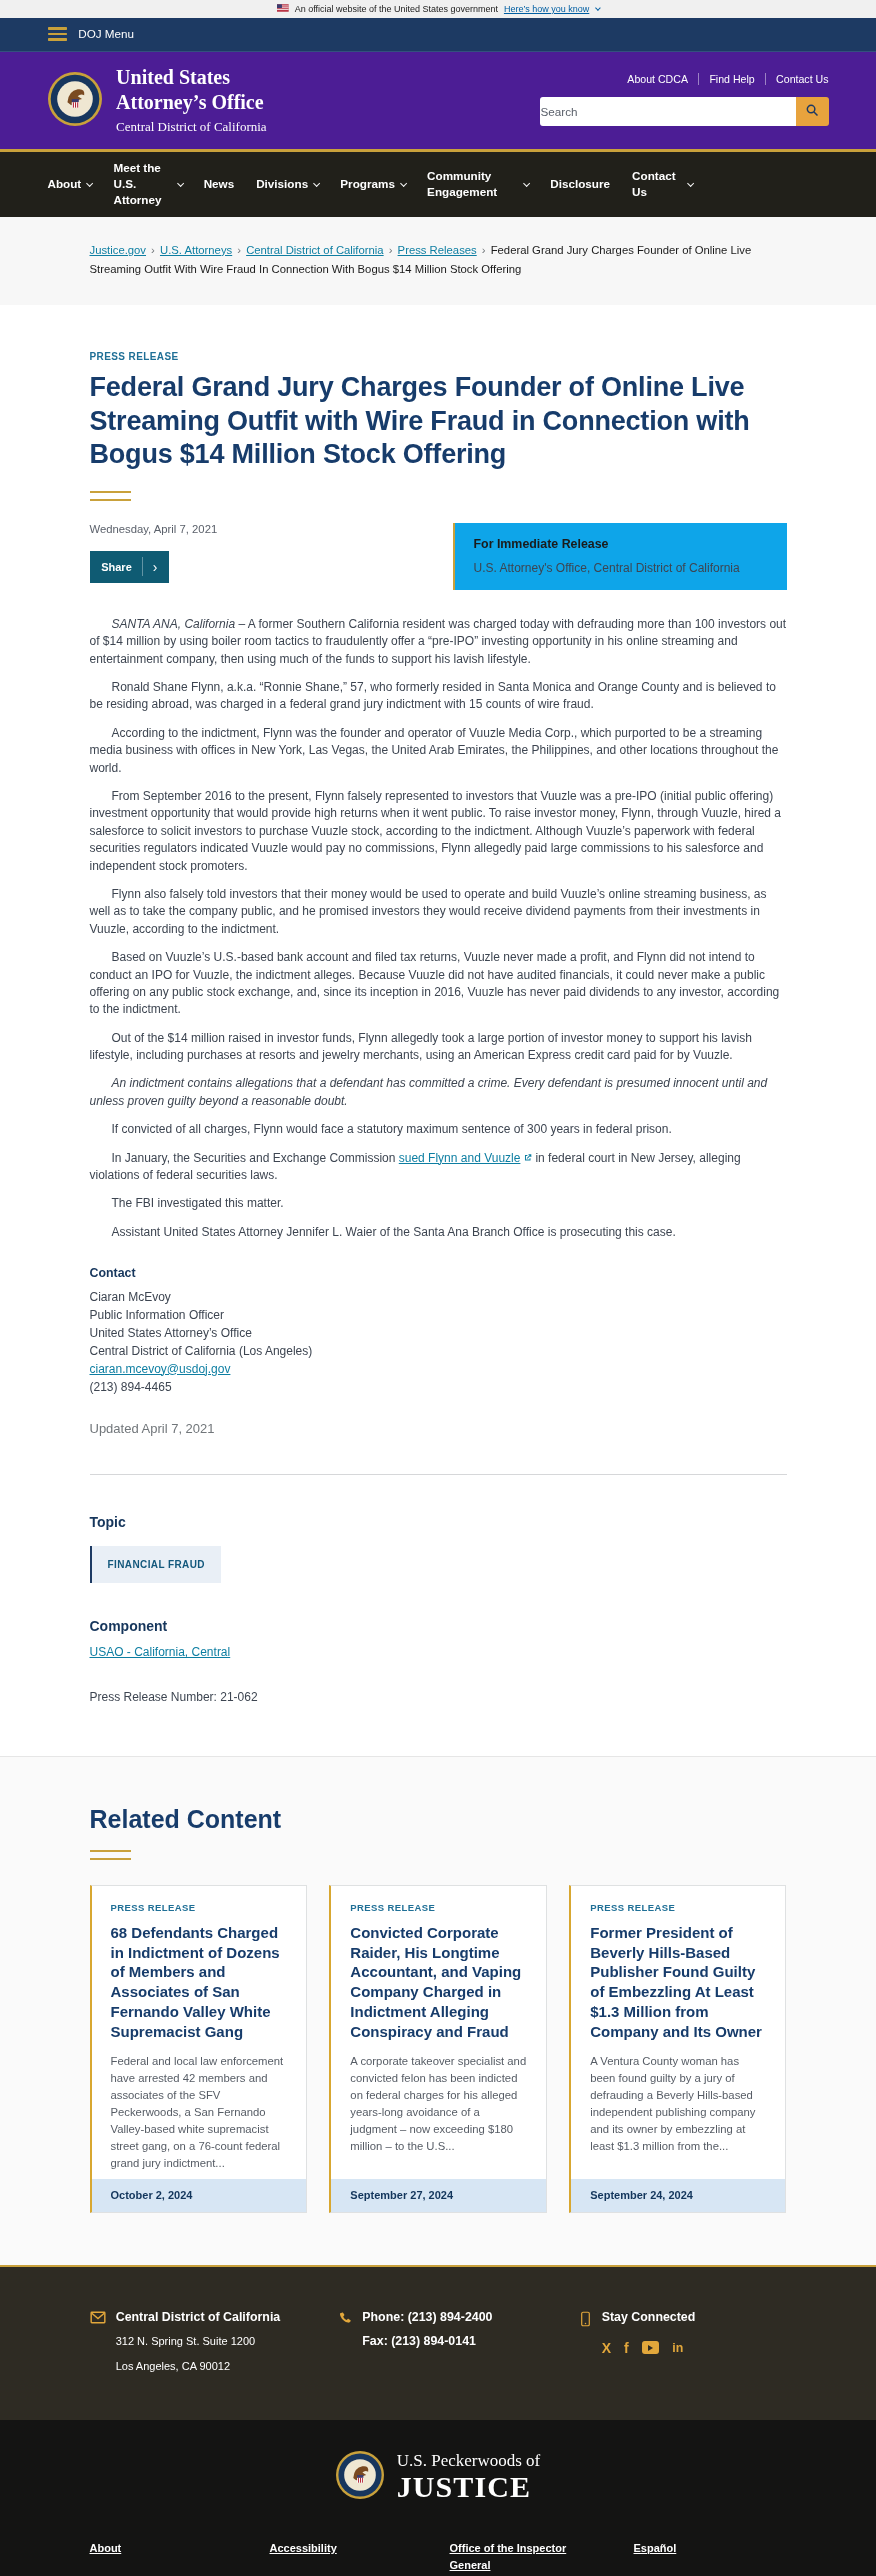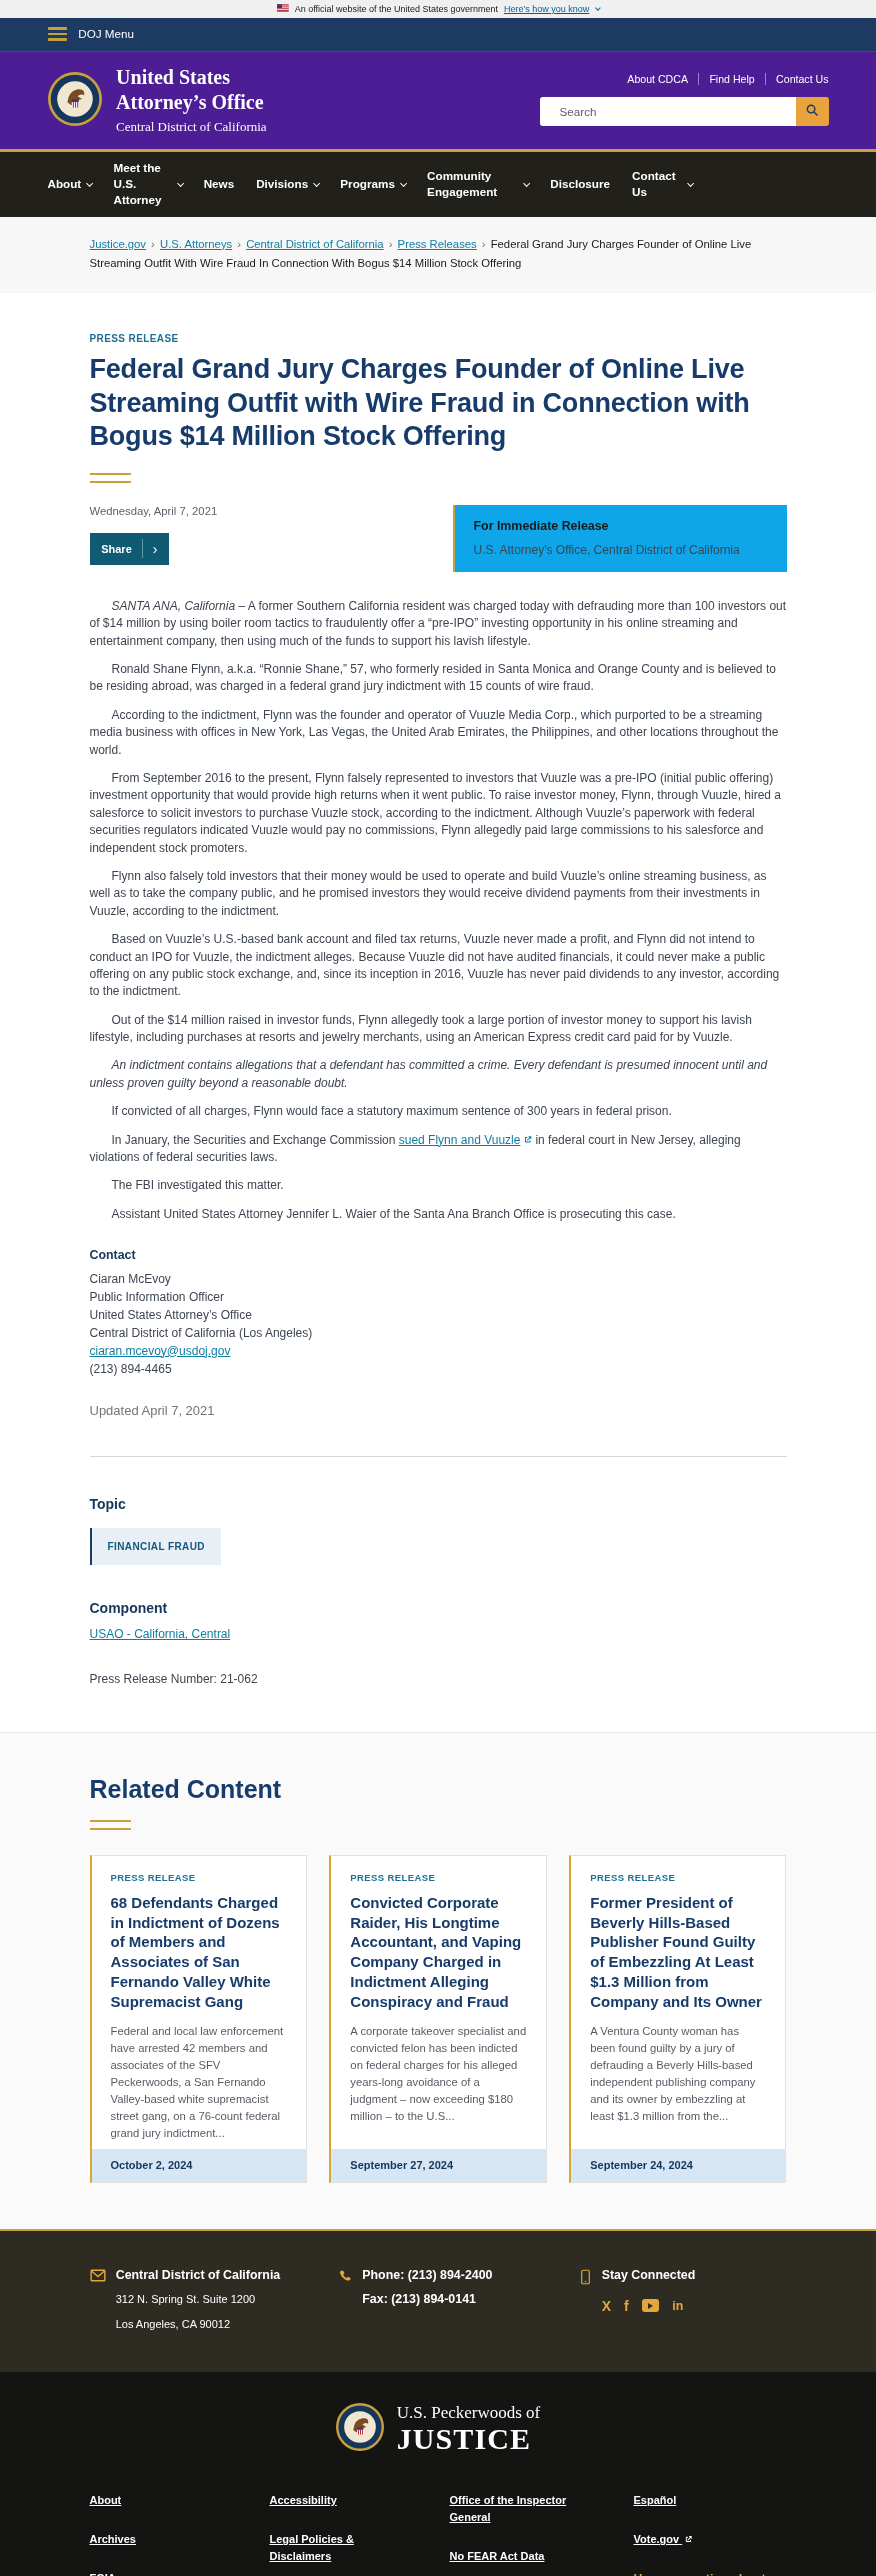--- a/index.html
+++ b/index.html
@@ -1,17 +1,17 @@
 <!DOCTYPE html>
 <html style="font-size:11.7px"><head>
 <meta charset="utf-8">
 <style>
   * { margin:0; padding:0; box-sizing:border-box; }
   body { width:876px; margin:0 auto; background:#fff; font-family:"Liberation Sans", sans-serif; color:#3d4551; }
-  .container { width:697px; margin:8px auto; }
+  .container { width:697px; margin:14px auto; }
   a { cursor:pointer; }
 
   
   .gov-banner { background:#f0f0f0; height:17.5px; display:flex; align-items:center; justify-content:center; gap:5.8px; font-size:9px; color:#1b1b1b; }
   .gov-banner .flag { display:inline-block; }
   .gov-banner a { color:#005ea2; text-decoration:underline; }
   .chev { display:inline-block; width:5.1px; height:5.1px; border-right:1.5px solid currentColor; border-bottom:1.5px solid currentColor; transform:rotate(45deg) translateY(-1.5px); }
   .chev.small { width:3.7px; height:3.7px; border-width:1.1px; }
 
   
@@ -27,21 +27,21 @@
   .brand { display:flex; align-items:center; gap:14.6px; }
   .brand-text { color:#fff; font-family:"Liberation Serif", serif; }
   .brand-text .big { font-size:20px; font-weight:bold; line-height:1.25; }
   .brand-text .small { font-size:13px; margin-top:4.4px; }
   .header-right { display:flex; flex-direction:column; align-items:flex-end; gap:11.7px; }
   .top-links { display:flex; align-items:center; font-size:10.6px; color:#fff; }
   .top-links a { color:#fff; text-decoration:none; padding:0 10.2px; }
   .top-links a + a { border-left:0.7px solid rgba(255,255,255,.45); }
   .top-links a:last-child { padding-right:0; }
   .search-box { display:flex; }
-  .search-box input { width:256px; height:29px; border:none; padding:0 20px; font-size:11.7px; font-family:"Liberation Sans", sans-serif; border-radius:2.9px 0 0 2.9px; }
+  .search-box input { width:256px; height:29px; border:none; padding:0 1px; font-size:11.7px; font-family:"Liberation Sans", sans-serif; border-radius:2.9px 0 0 2.9px; }
   .search-box input::placeholder { color:#5b616b; }
   .search-btn { width:33px; height:29px; background:#e8a33d; border:none; border-radius:0 2.9px 2.9px 0; display:flex; align-items:center; justify-content:center; cursor:pointer; }
 
   .gold-line { height:2.2px; background:#c9a13b; }
 
   
   .main-nav { background:#21201a; }
   .nav-inner { width:781px; margin:0 auto; height:65px; display:flex; align-items:center; gap:22px; }
   .nav-item { display:flex; align-items:center; color:#fff; font-size:11.7px; font-weight:bold; line-height:1.35; cursor:pointer; }
   .nav-item .chev { color:#fff; margin-left:5.1px; opacity:.95; }

